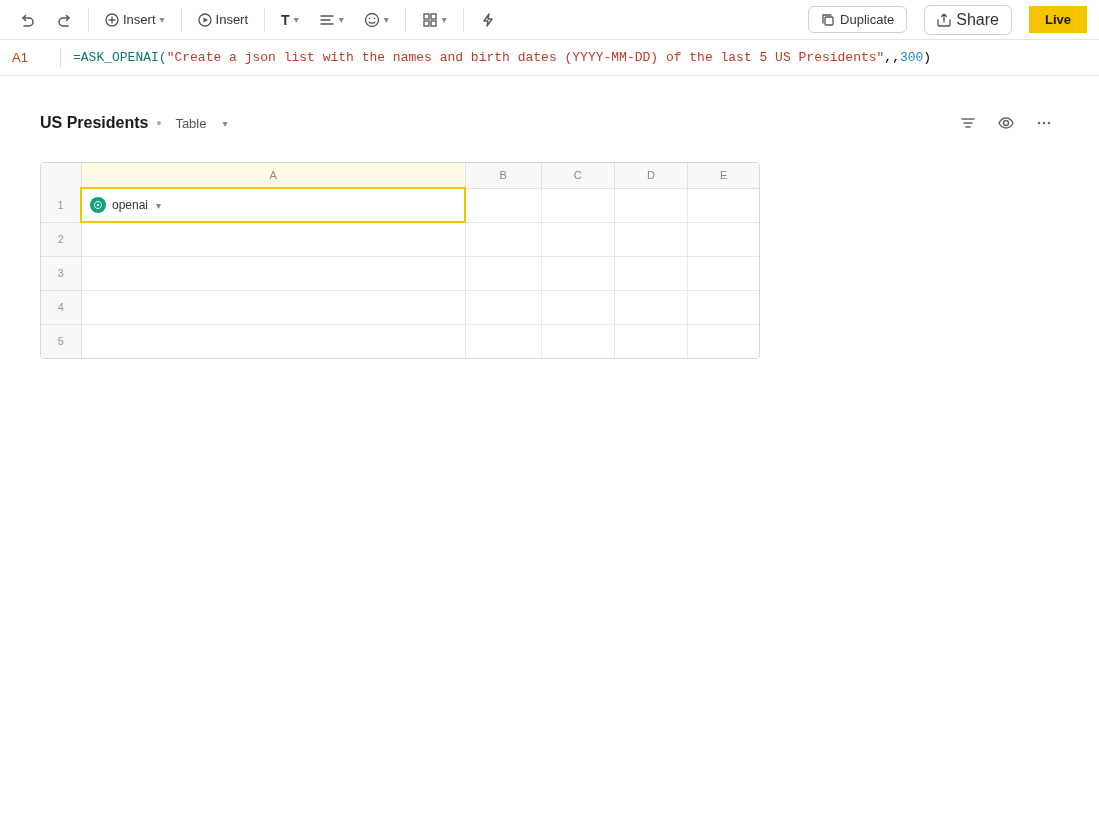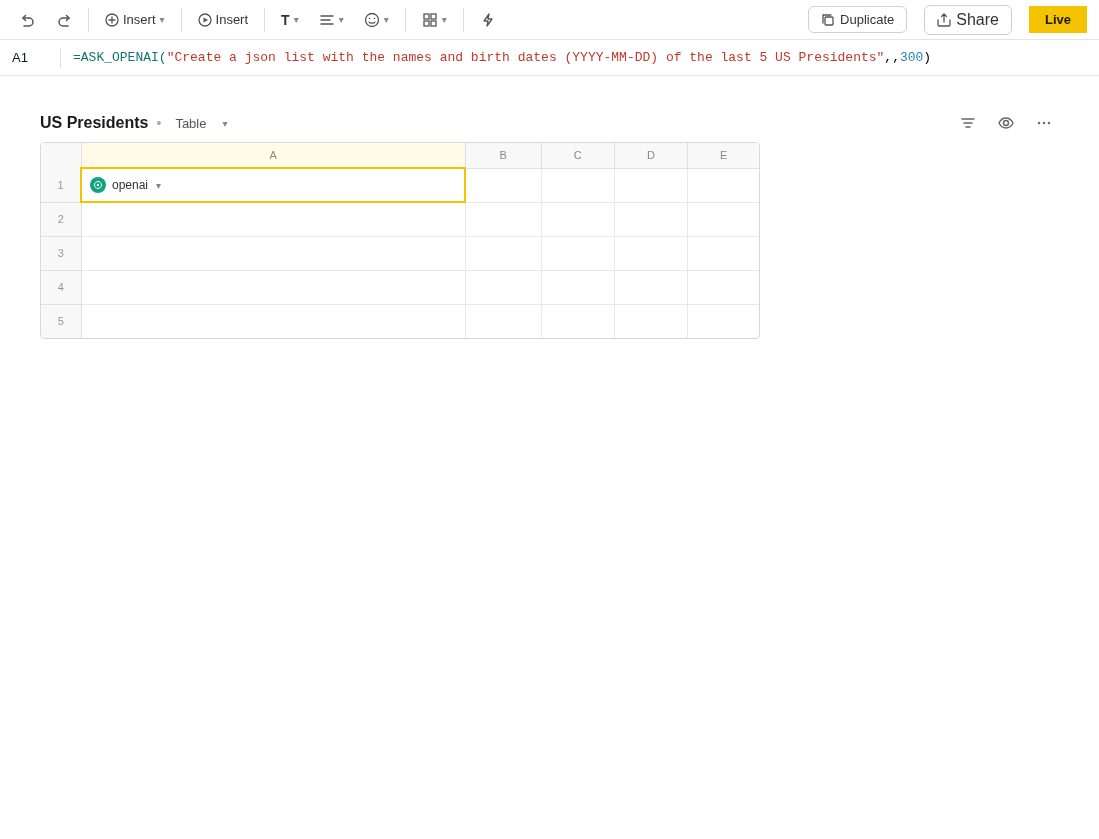--- a/index.html
+++ b/index.html
@@ -55,21 +55,21 @@
       align-items: center;
       height: 36px;
       border-bottom: 1px solid #e5e5e5;
       padding: 0 12px;
       gap: 12px;
       background: #fff;
     }
     .cell-ref {
       font-size: 13px;
       font-weight: 500;
-      color: #0f172a;
+      color: #c2410c;
       min-width: 36px;
     }
     .formula-divider {
       width: 1px;
       height: 20px;
       background: #e0e0e0;
     }
     .formula-text {
       font-family: 'Courier New', monospace;
       font-size: 13px;
@@ -86,21 +86,21 @@
       font-weight: 700;
       margin-bottom: 28px;
       color: #1a1a1a;
     }
 
     
     .table-section-header {
       display: flex;
       align-items: center;
       justify-content: space-between;
-      margin-bottom: 4px;
+      margin-bottom: 24px;
     }
     .table-section-left {
       display: flex;
       align-items: center;
       gap: 8px;
     }
     .table-section-title {
       font-size: 16px;
       font-weight: 600;
       color: #1a1a1a;

